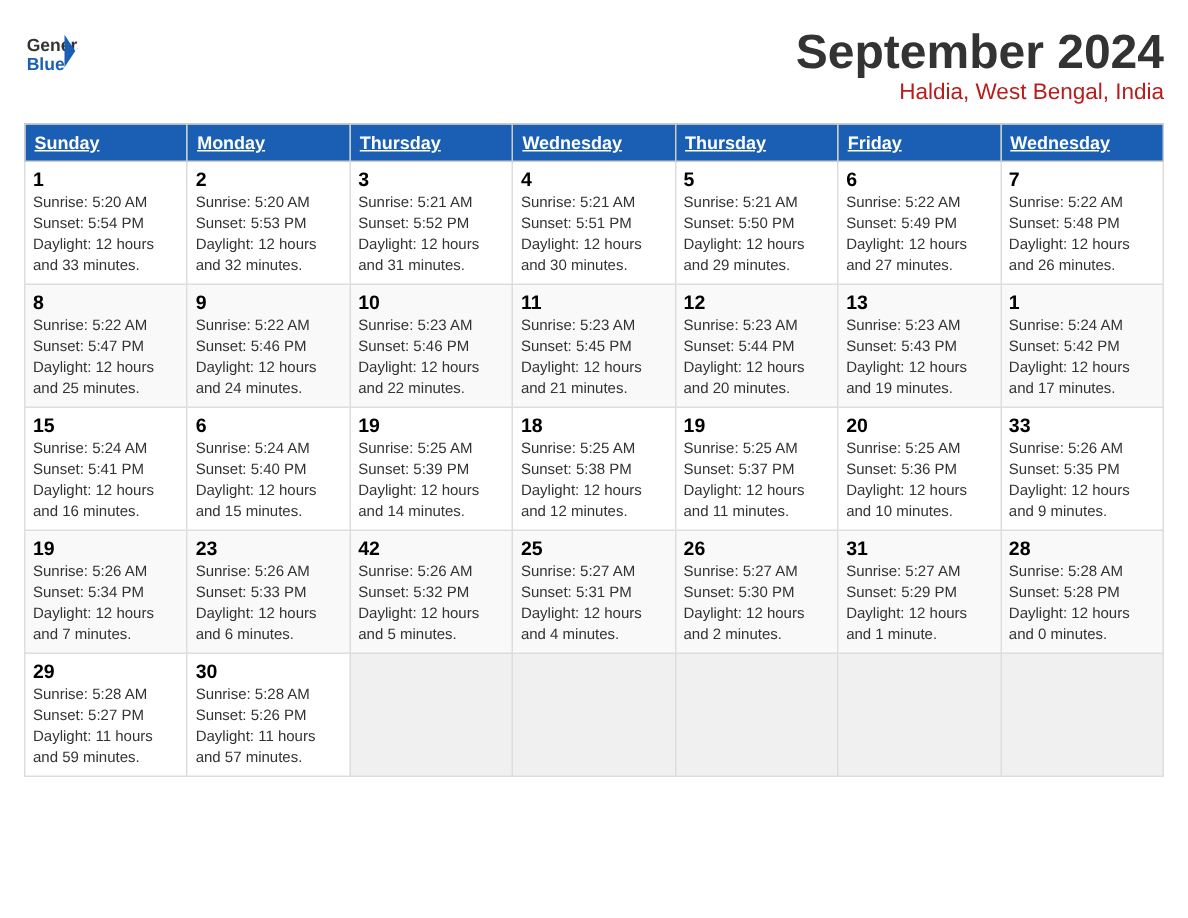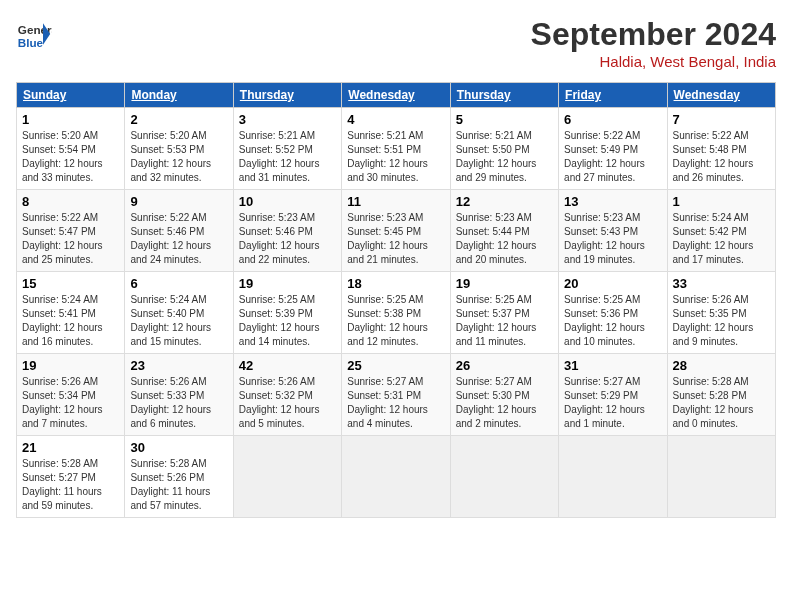--- a/index.html
+++ b/index.html
@@ -225,21 +225,21 @@
         <span class="day-num">31</span>
         <span class="day-detail">Sunrise: 5:27 AM<br>Sunset: 5:29 PM<br>Daylight: 12 hours and 1 minute.</span>
       </td>
         <td>
         <span class="day-num">28</span>
         <span class="day-detail">Sunrise: 5:28 AM<br>Sunset: 5:28 PM<br>Daylight: 12 hours and 0 minutes.</span>
       </td>
       </tr>
       <tr>
         <td>
-        <span class="day-num">21</span>
+        <span class="day-num">29</span>
         <span class="day-detail">Sunrise: 5:28 AM<br>Sunset: 5:27 PM<br>Daylight: 11 hours and 59 minutes.</span>
       </td>
         <td>
         <span class="day-num">30</span>
         <span class="day-detail">Sunrise: 5:28 AM<br>Sunset: 5:26 PM<br>Daylight: 11 hours and 57 minutes.</span>
       </td>
         <td class="empty-cell"></td>
         <td class="empty-cell"></td>
         <td class="empty-cell"></td>
         <td class="empty-cell"></td>

